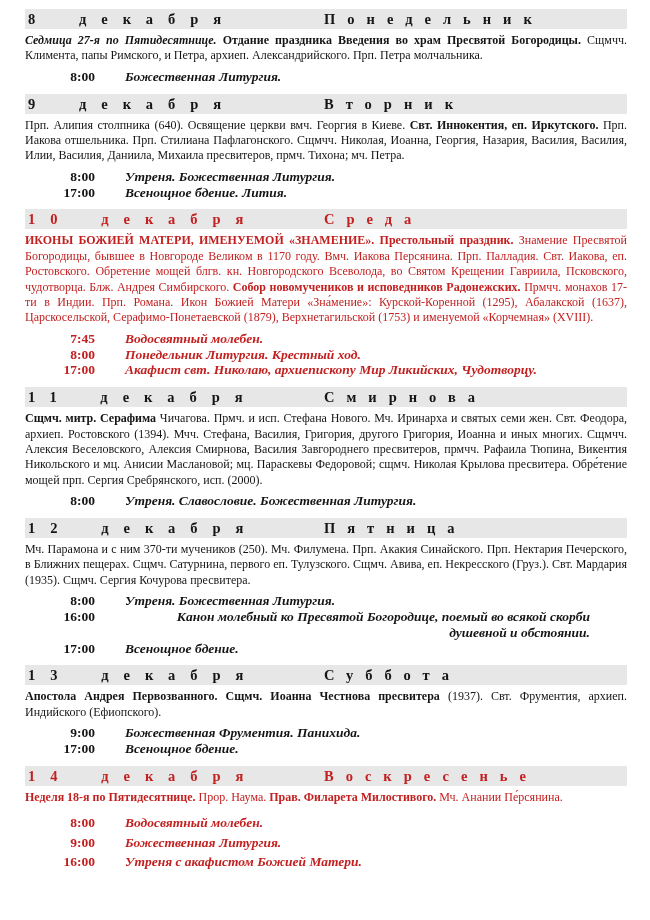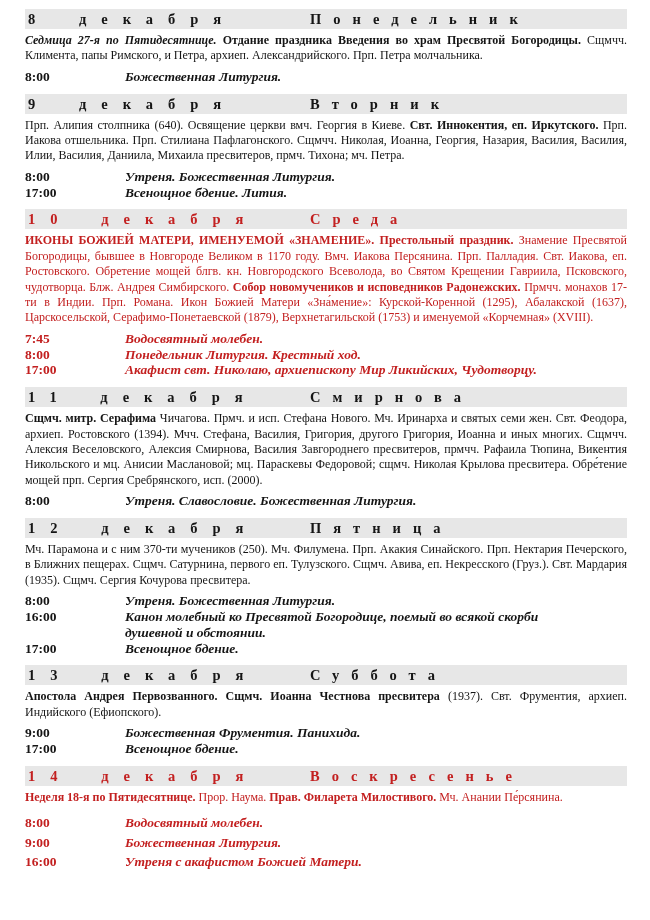--- a/index.html
+++ b/index.html
@@ -26,21 +26,21 @@
     font-weight:bold;font-size:14.5px;
     white-space:nowrap;
     margin:0 0 4px 0;
   }
   .daybar .date{
     padding-left:3px;
     letter-spacing:15px;
     word-spacing:10px;
   }
   .daybar .weekday{
-    position:absolute;left:285px;top:0;
+    position:absolute;left:299px;top:0;
     letter-spacing:12px;
   }
   
   .desc{
     margin:0;
     font-size:12px;
     line-height:15.4px;
     text-align:justify;
   }
   .run-r{font-weight:normal;font-style:normal;}
@@ -48,27 +48,28 @@
   .run-bi{font-weight:bold;font-style:italic;}
   
   .sched{margin:5px 0 9px 0;}
   .srow{
     display:flex;
     font-weight:bold;
     font-size:13.5px;
     line-height:15.8px;
   }
   .srow .time{
-    flex:none;width:70px;
+    flex:none;width:70px;text-align:right;
     font-style:normal;
   }
   .srow .service{
     margin-left:30px;
     max-width:465px;
     font-style:italic;
+    text-align:right;
   }
   
   .day.red .daybar,
   .day.red .desc,
   .day.red .srow{color:var(--red);}
   
   .day:last-child .sched{margin-top:8px;}
   .day:last-child .srow{line-height:19.5px;}
 </style>
 </head>

